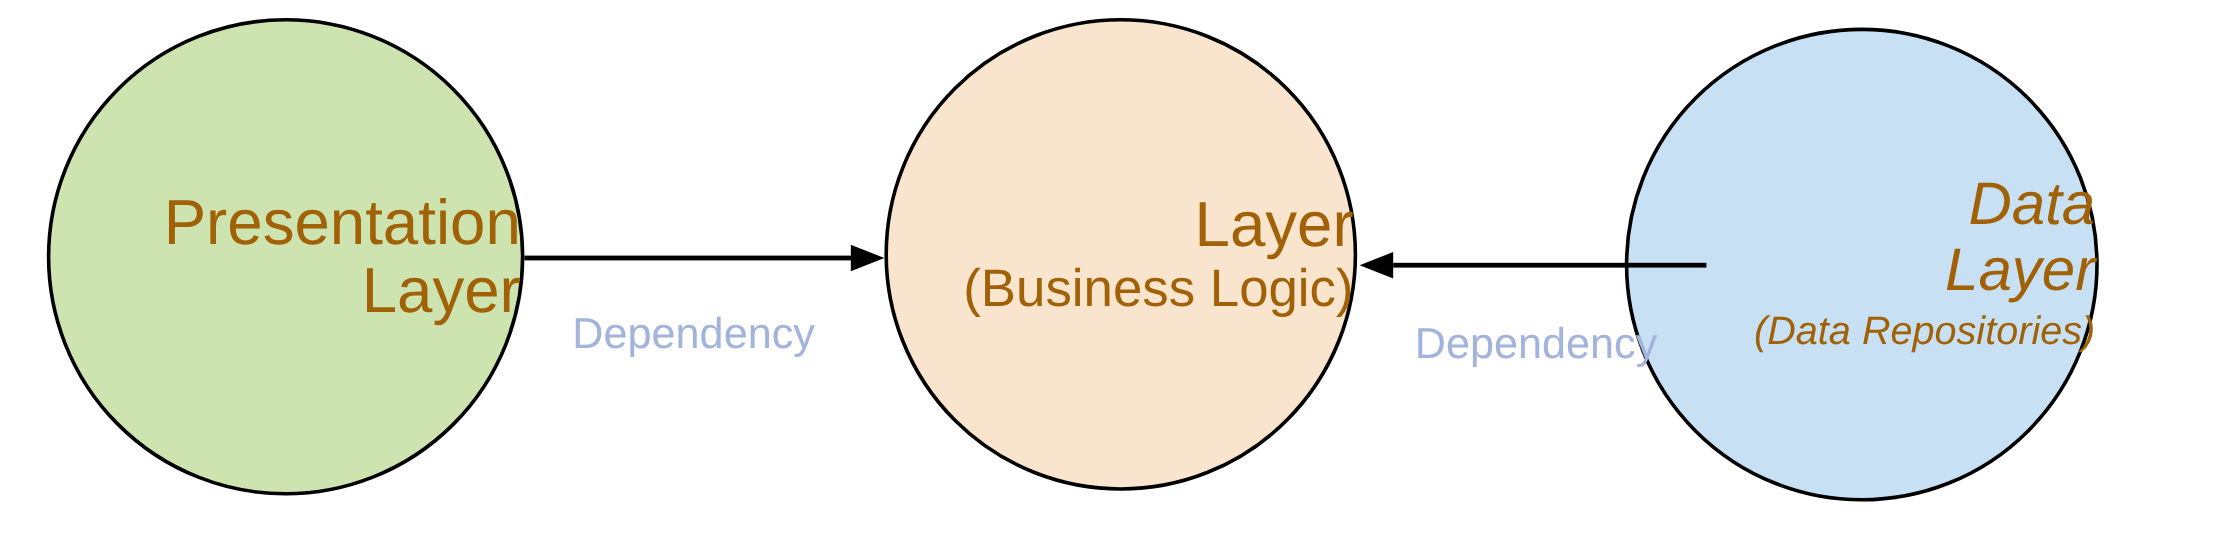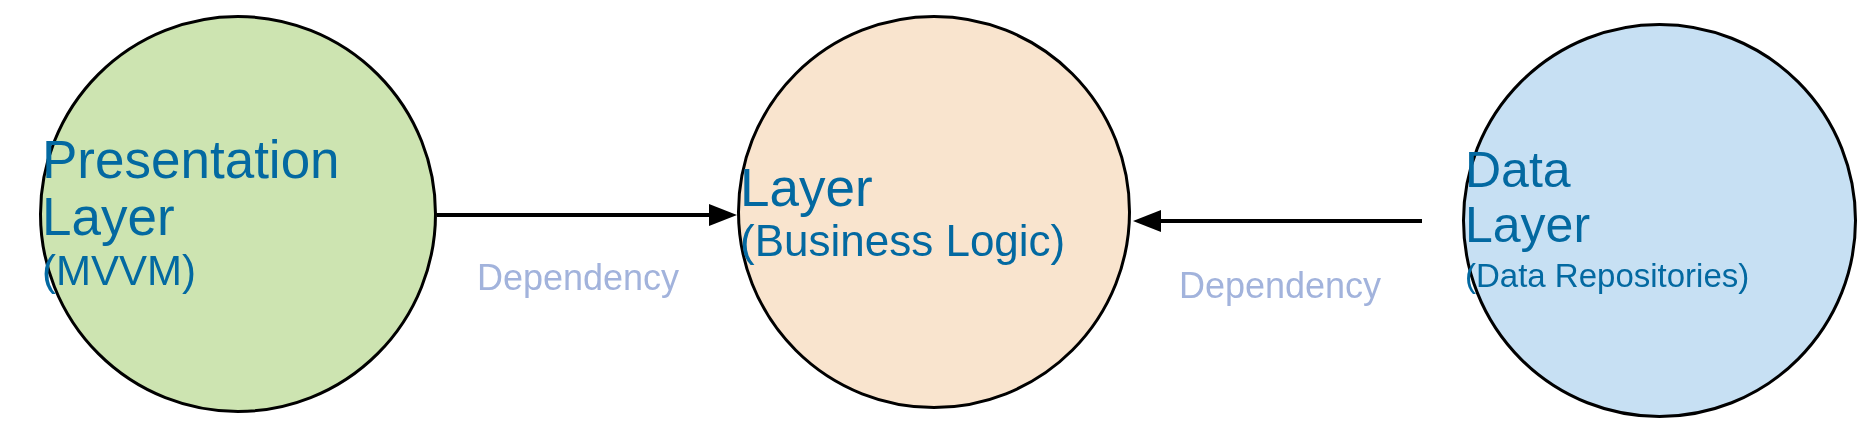--- a/index.html
+++ b/index.html
@@ -15,28 +15,28 @@
     background: #ffffff;
     overflow: hidden;
   }
   .node {
     position: absolute;
     border: 3px solid #000000;
     border-radius: 50%;
     box-sizing: border-box;
     display: flex;
     flex-direction: column;
-    align-items: flex-start;
+    align-items: flex-end;
     justify-content: center;
     text-align: center;
-    color: #0369a1;
+    color: #a16207;
   }
   .node-presentation { left: 39px;   top: 15px; width: 398px; height: 398px; }
   .node-domain       { left: 737px;  top: 15px; width: 394px; height: 394px; }
-  .node-data         { left: 1462px; top: 23px; width: 395px; height: 395px; }
+  .node-data         { left: 1354px; top: 23px; width: 395px; height: 395px; font-style: italic; }
 
   .node .t1, .node .t2 { font-size: 53px; line-height: 57px; white-space: nowrap; }
   .node-data .t1, .node-data .t2 { font-size: 50px; line-height: 55px; }
 
   .node-presentation .sub { font-size: 42px; line-height: 52px; white-space: nowrap; }
   .node-domain .sub       { font-size: 44px; line-height: 50px; white-space: nowrap; }
   .node-data .sub         { font-size: 33px; line-height: 46px; white-space: nowrap; }
 
   .edge-line {
     position: absolute;
@@ -75,21 +75,20 @@
   .edge-label-2 { left: 1280px; top: 261px; }
 </style>
 </head>
 <body>
 
 <div class="canvas">
 
   <div class="node node-presentation" style="background-color: rgb(205, 228, 177);">
     <div class="t1">Presentation</div>
     <div class="t2">Layer</div>
-    <div class="sub">(MVVM)</div>
   </div>
 
   <div class="node node-domain" style="background-color: rgb(249, 228, 206);">
     <div class="t2">Layer</div>
     <div class="sub">(Business Logic)</div>
   </div>
 
   <div class="node node-data" style="background-color: rgb(199, 224, 243);">
     <div class="t1">Data</div>
     <div class="t2">Layer</div>

